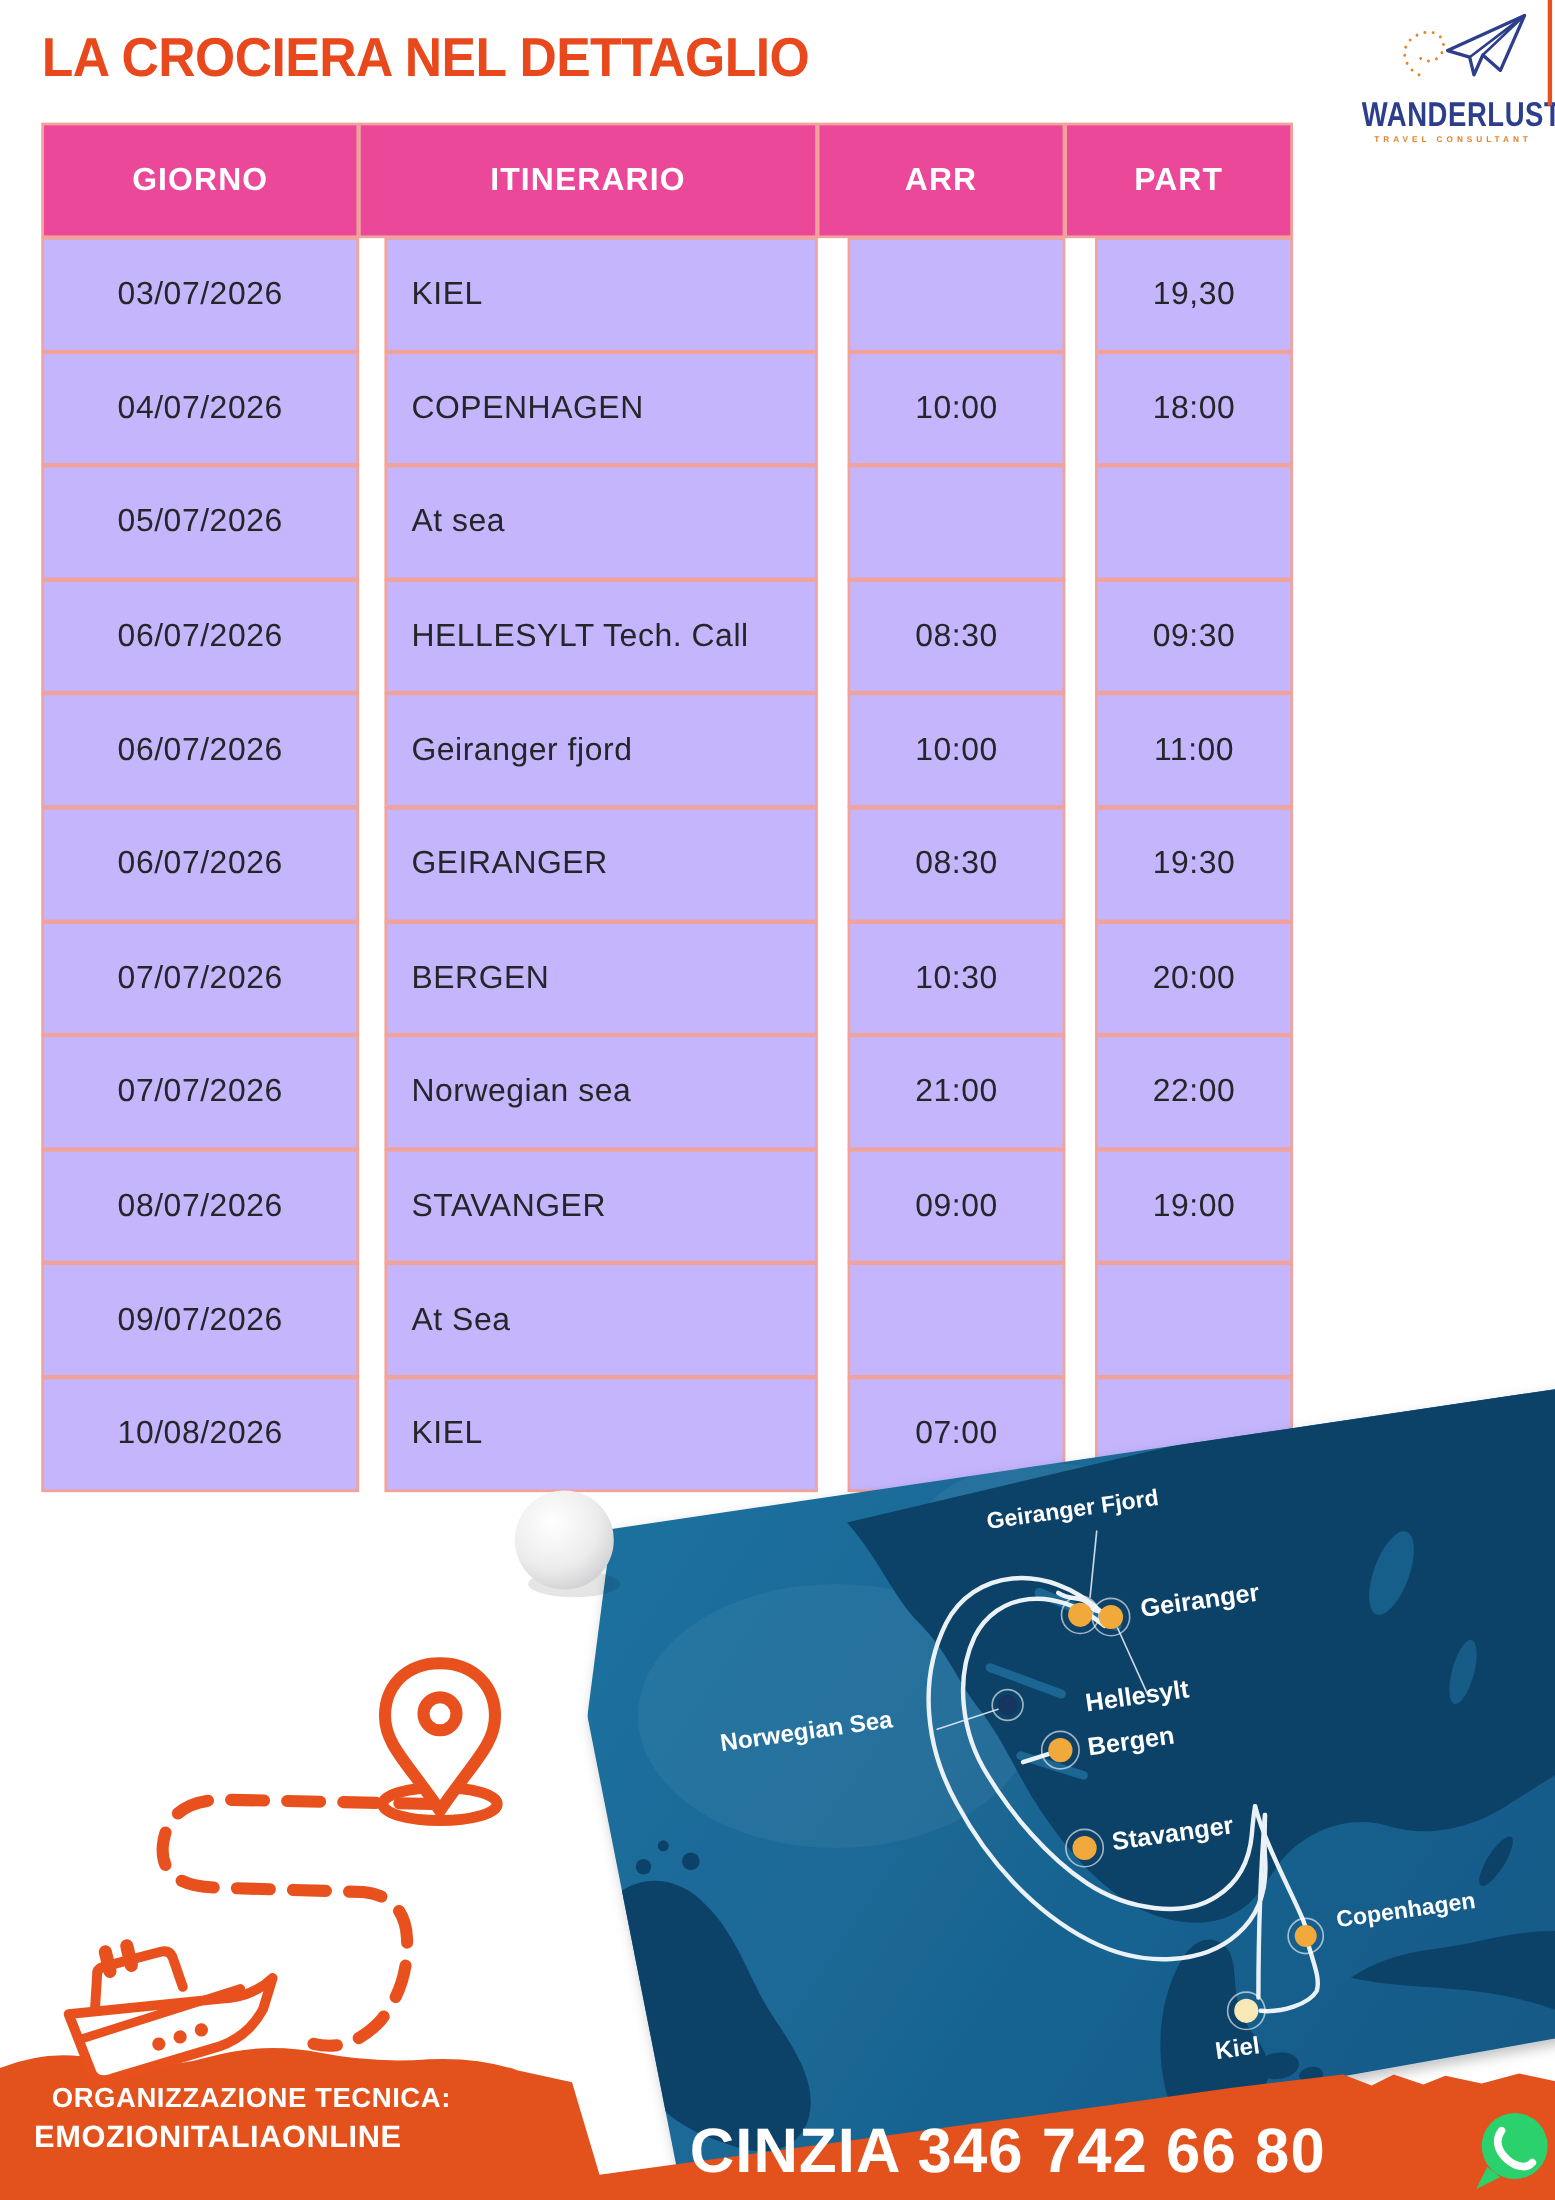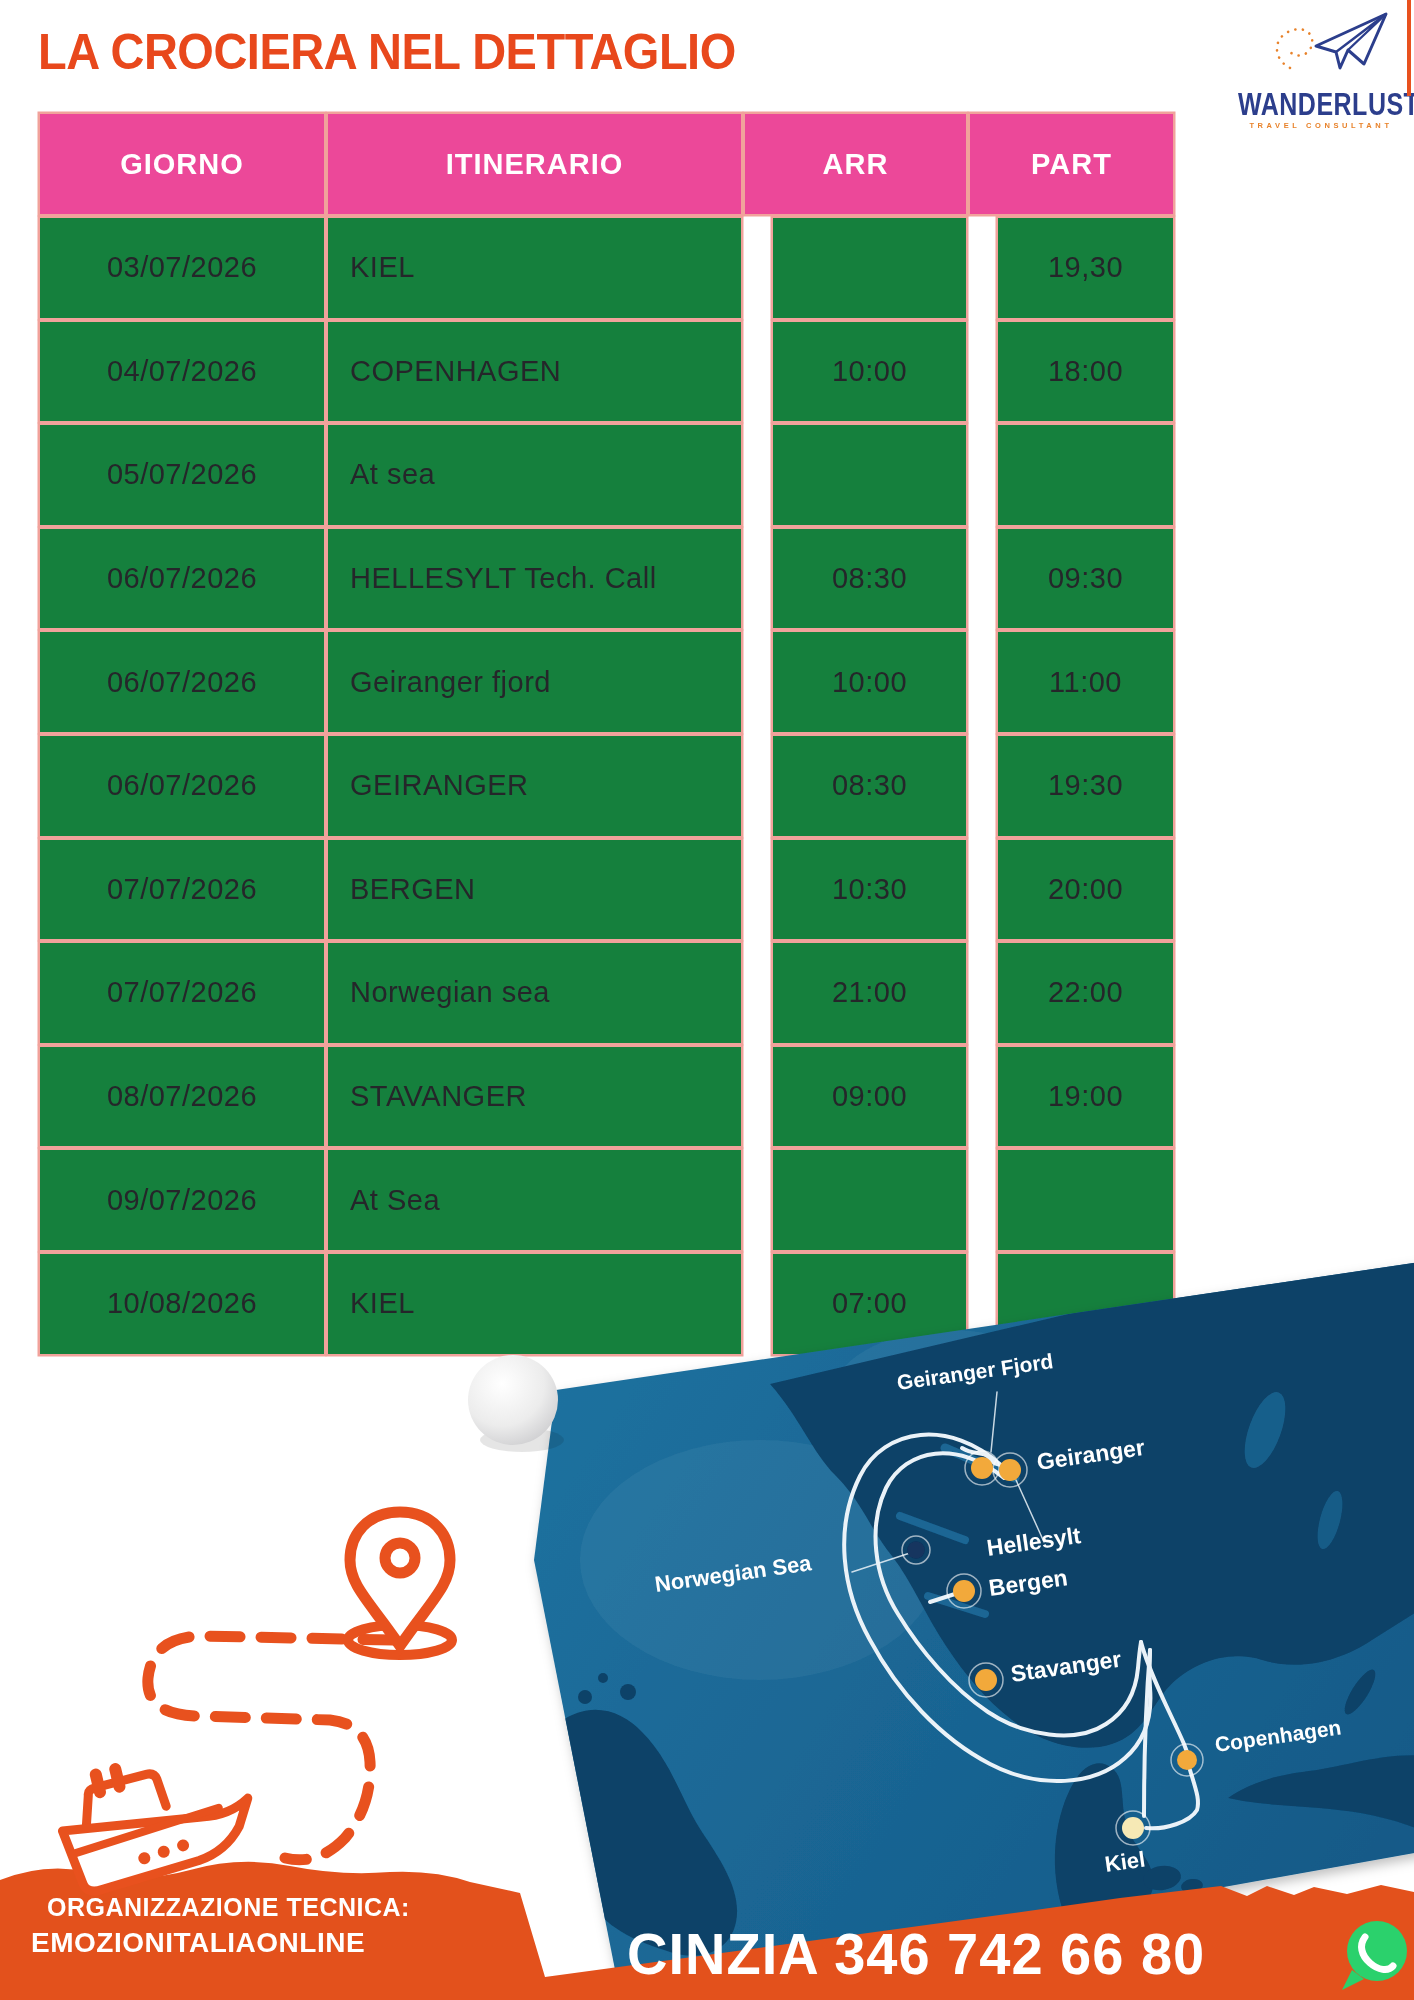--- a/index.html
+++ b/index.html
@@ -17,26 +17,26 @@
                transform:scaleY(1.25);transform-origin:center top;margin-top:2px;}
   #logo .tagline{font-size:7.5px;font-weight:600;color:#E8822A;letter-spacing:3.6px;margin-top:6px;}
   #edge-line{left:1407px;top:0;width:4px;height:96px;background:#E8511E;}
 
   
   #itinerary-table{left:40px;top:114px;display:grid;
       grid-template-columns:284px 413px 221px 203px;
       grid-template-rows:100px repeat(11, 99.6px);
       gap:4px;}
   .trow{display:contents;}
-  .cell{background:#15803d;box-shadow:0 0 0 2.5px #F1A29B;display:flex;align-items:center;
+  .cell{background:#c4b5fd;box-shadow:0 0 0 2.5px #F1A29B;display:flex;align-items:center;
         font-size:29px;color:#25262a;letter-spacing:0.5px;}
   .cell.head{background:#ec4899;box-shadow:0 0 0 2.5px #F1A29B;color:#ffffff;
         font-weight:700;font-size:29px;justify-content:center;letter-spacing:1px;}
   .c-date{justify-content:center;}
-  .c-itin{justify-content:flex-start;padding-left:22px;}
+  .c-itin{justify-content:flex-start;padding-left:22px;margin-left:24px;}
   .c-time{justify-content:center;margin-left:28px;}
 
   
   #org-label{left:47px;top:1893px;font-size:25px;font-weight:700;color:#ffffff;letter-spacing:0.5px;}
   #org-name{left:31px;top:1927px;font-size:28px;font-weight:800;color:#ffffff;letter-spacing:0.5px;}
   #contact{left:627px;top:1922px;font-size:56px;font-weight:800;color:#ffffff;letter-spacing:1px;
            transform:scaleY(1.02);}
   svg text{font-family:"Liberation Sans", sans-serif;}
 </style>
 </head>

